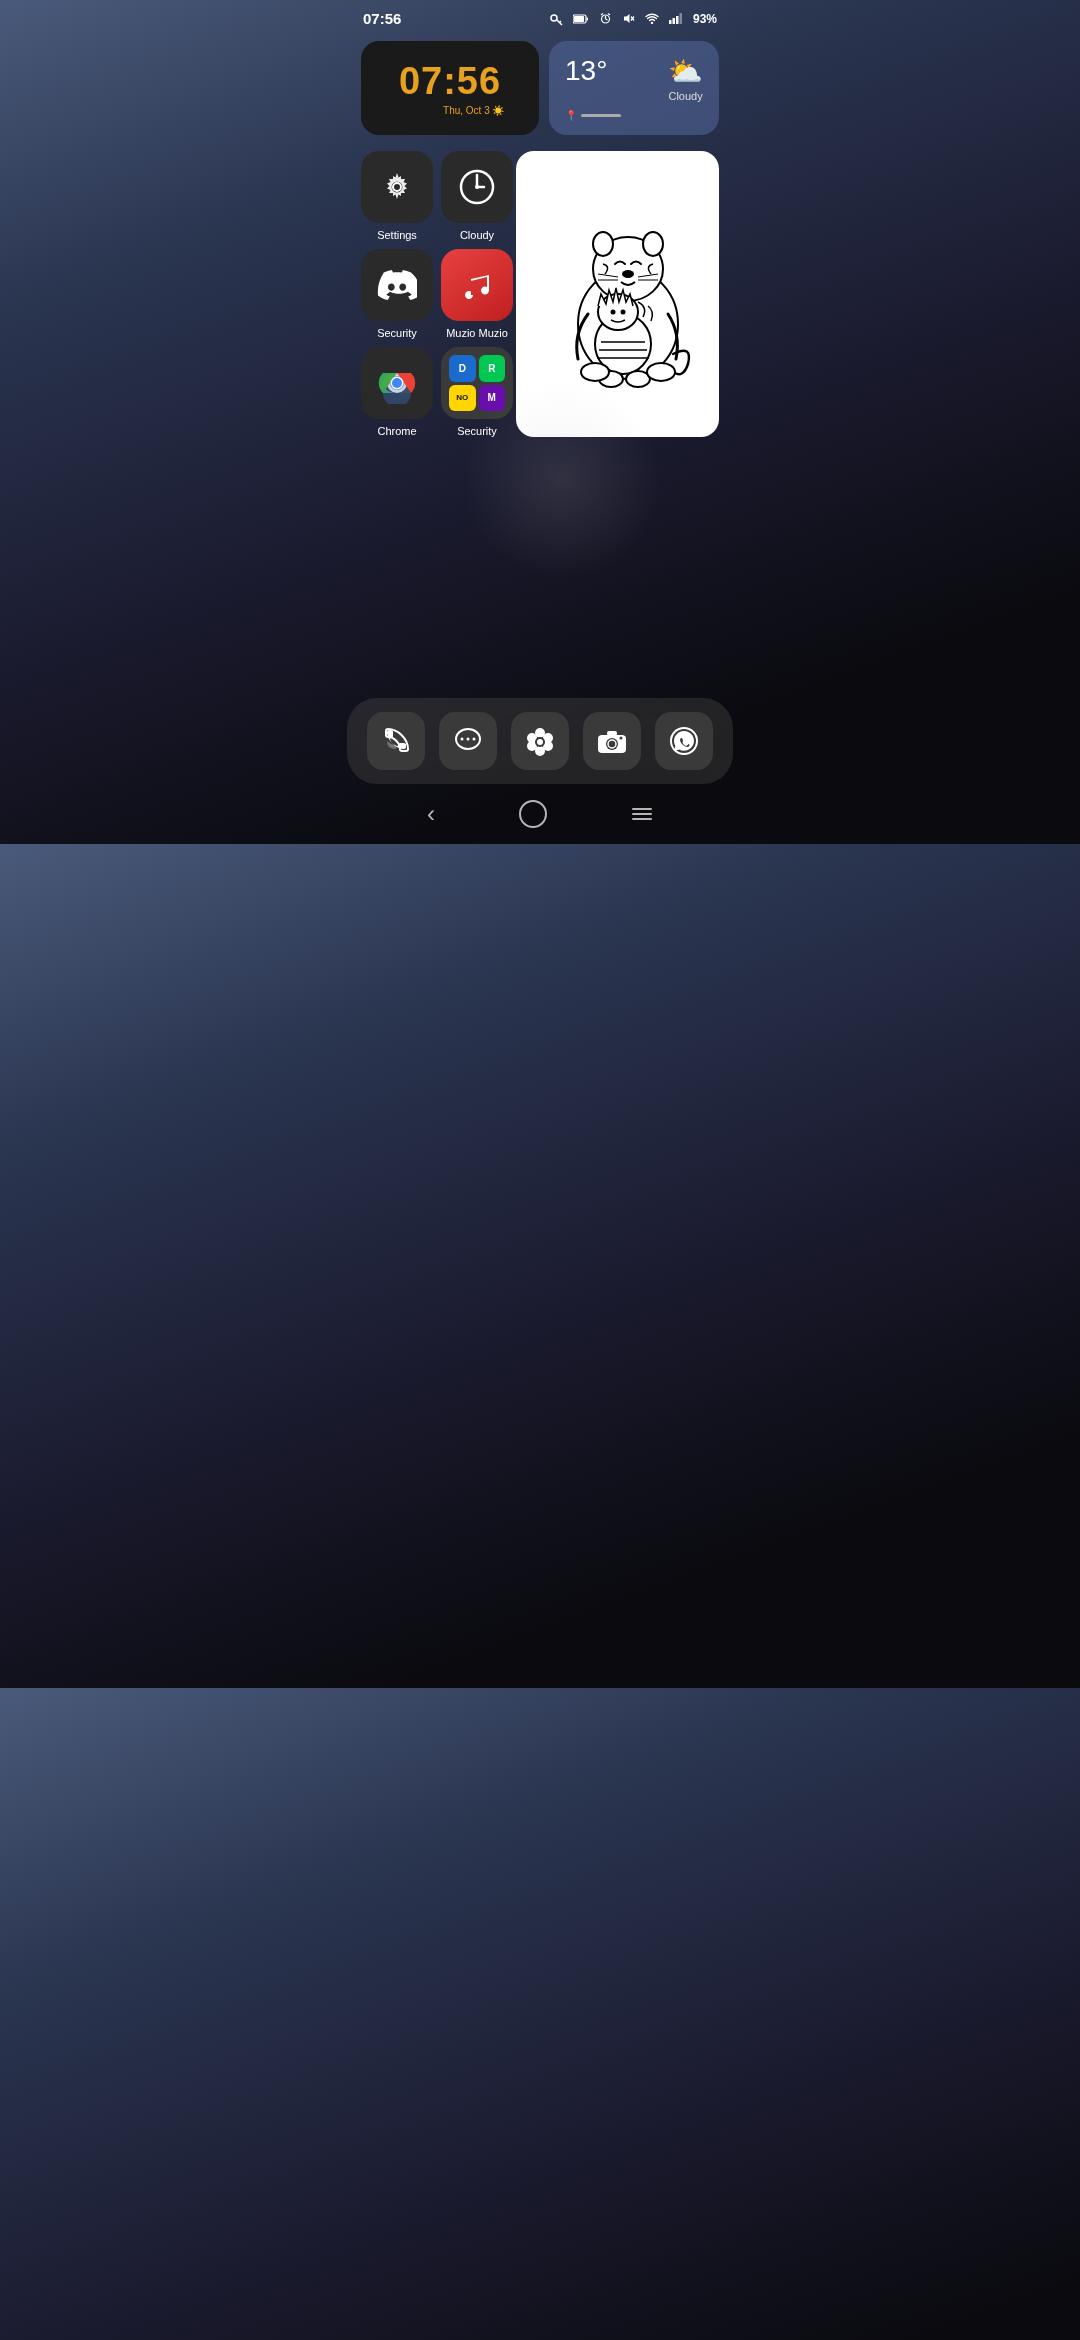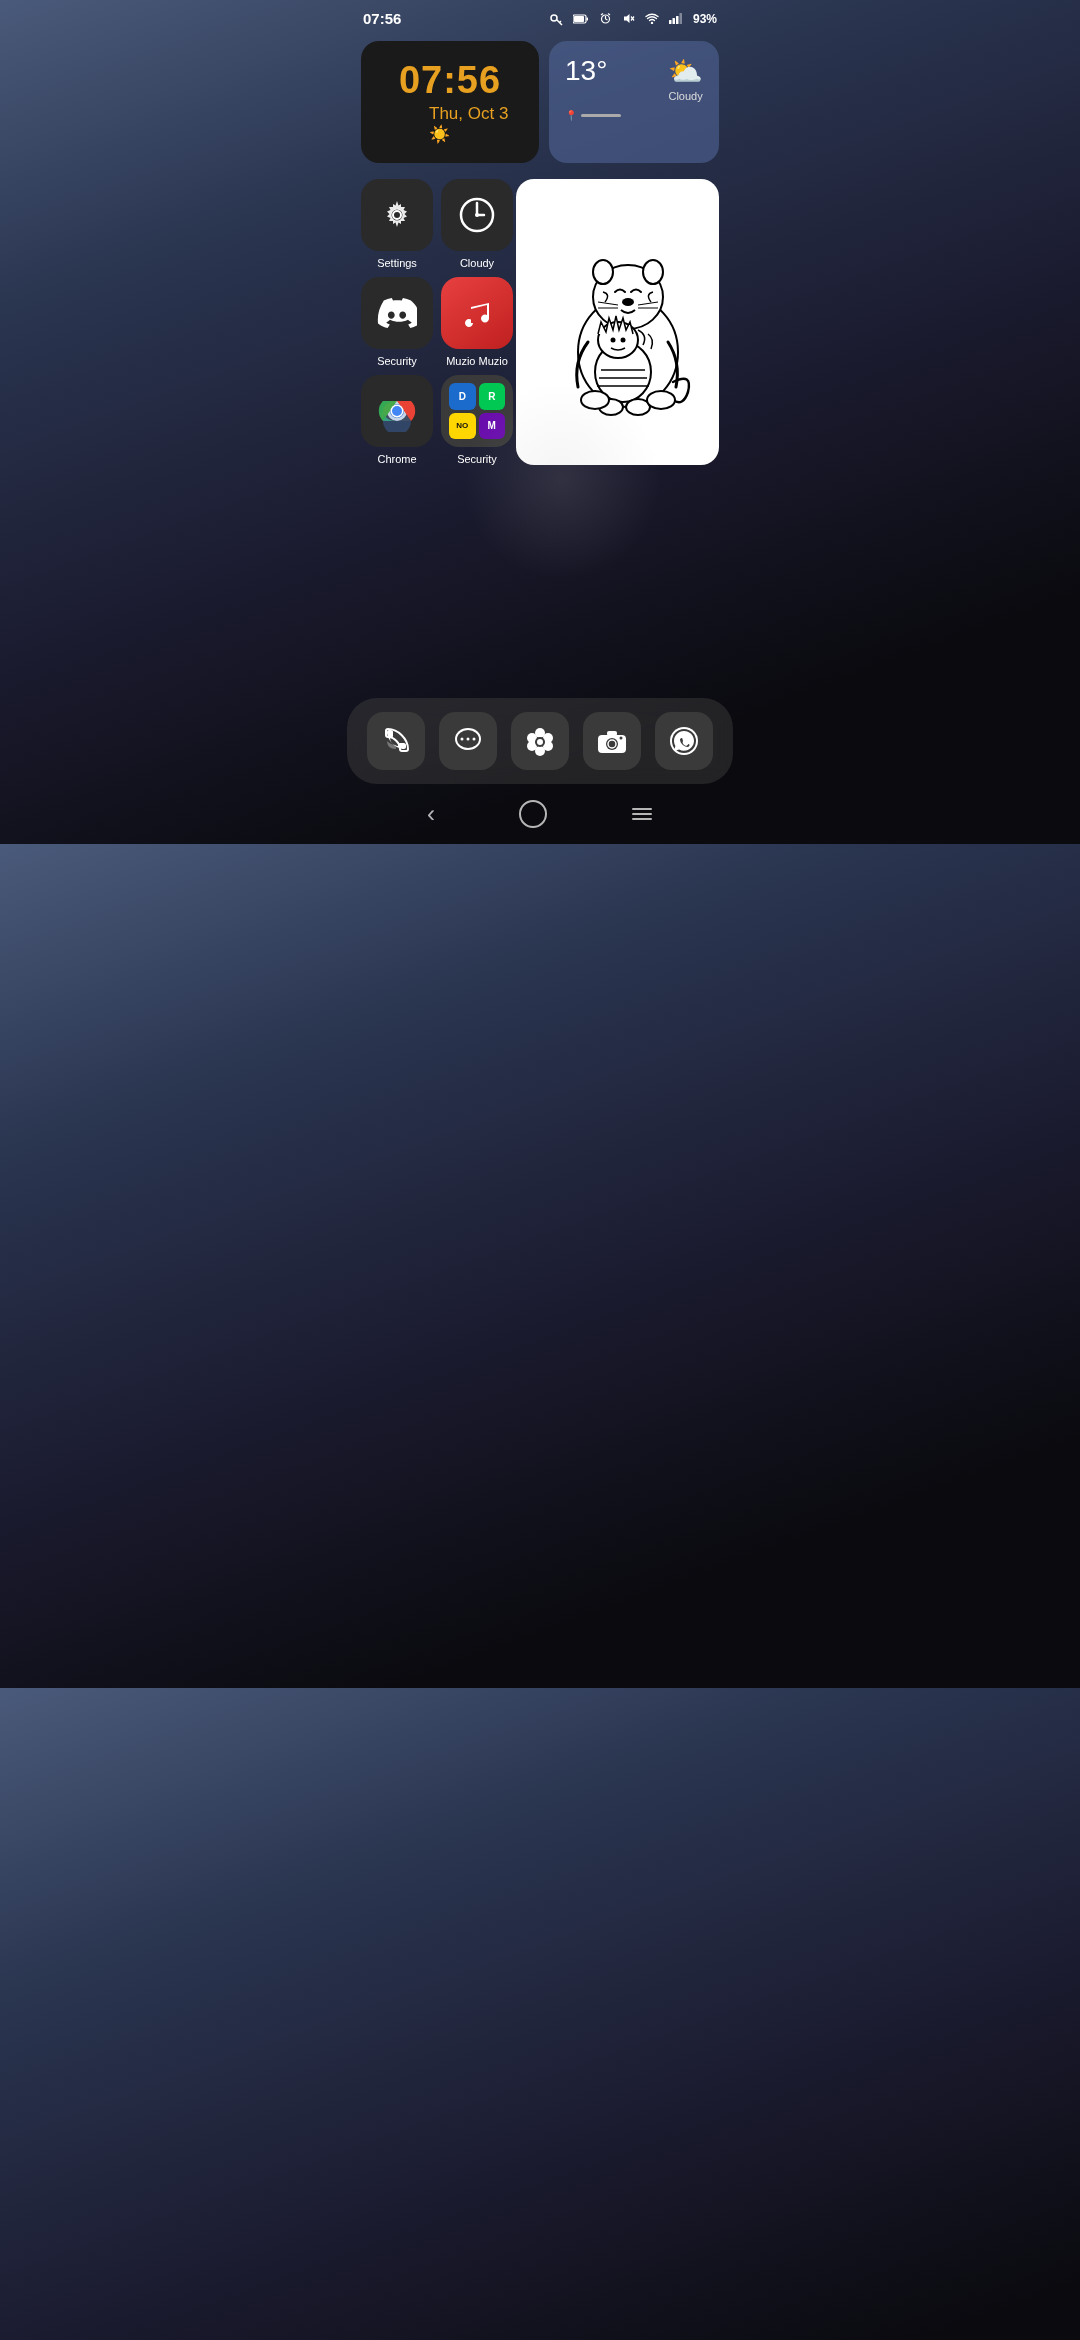--- a/index.html
+++ b/index.html
@@ -64,21 +64,21 @@
     }
 
     .clock-time {
       font-size: 38px;
       font-weight: 700;
       color: #e8a020;
       letter-spacing: 1px;
     }
 
     .clock-date {
-      font-size: 17px;
+      font-size: 10px;
       color: #e8a020;
       margin-top: 2px;
       margin-left: 48px;
     }
 
     
     .weather-widget {
       background: rgba(80, 100, 150, 0.6);
       border-radius: 18px;
       padding: 14px 16px;

